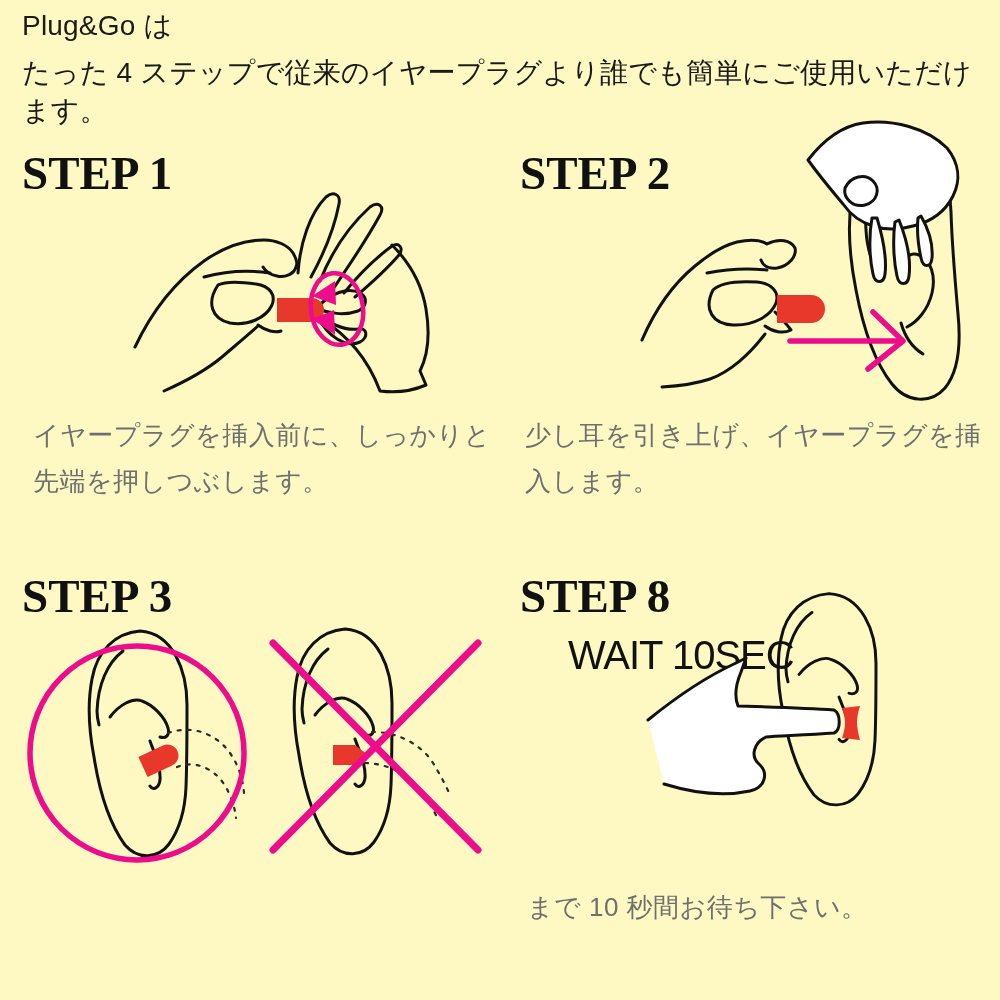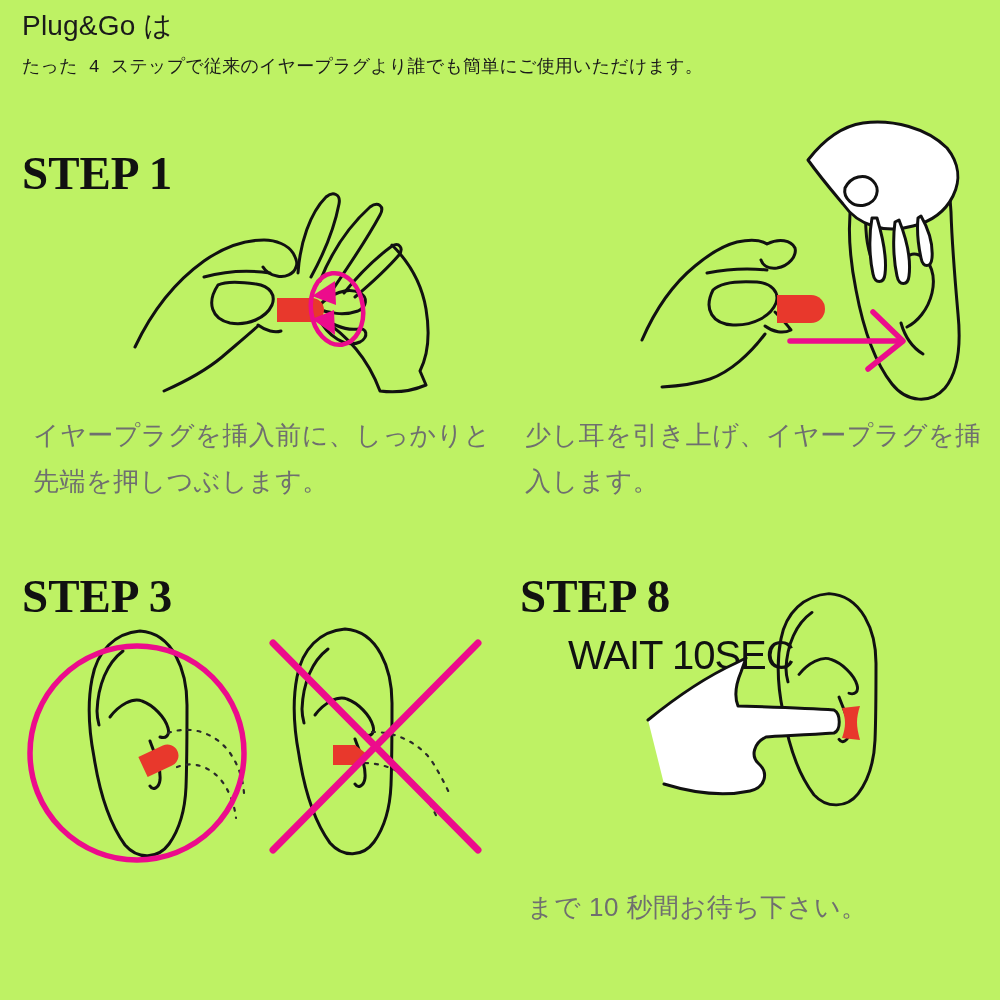--- a/index.html
+++ b/index.html
@@ -1,43 +1,44 @@
 <!DOCTYPE html>
 <html><head>
 <meta charset="utf-8">
 <style>
   html,body{margin:0;padding:0;background:#ffffff;}
   #canvas{
-    position:relative;width:1000px;height:1000px;background:#bef264;
+    position:relative;width:1000px;height:1000px;background:#fef9c3;
     font-family:"Liberation Sans","DejaVu Sans",sans-serif;
     overflow:hidden;color:#1a1a1a;
   }
   .abs{position:absolute;}
   .brand{left:22px;top:7px;font-size:28px;color:#1a1a1a;letter-spacing:0.2px;}
-  .subtitle{left:22px;top:54px;font-size:18px;color:#1a1a1a;letter-spacing:0.2px;font-family:Liberation Mono, monospace;}
+  .subtitle{left:22px;top:54px;font-size:28px;color:#1a1a1a;letter-spacing:0.2px;}
   .step-title{
     font-family:Liberation Serif, serif;
     font-weight:700;font-size:47px;color:#111;letter-spacing:0px;line-height:1;
   }
   .caption{font-size:26px;color:#6f6f6f;line-height:46px;letter-spacing:0.5px;white-space:nowrap;}
   .wait{font-size:40px;color:#111;letter-spacing:-1px;font-weight:400;}
   .ln{fill:none;stroke:#111;stroke-width:3;stroke-linecap:round;stroke-linejoin:round;}
   .lnw{fill:#ffffff;stroke:#111;stroke-width:3;stroke-linecap:round;stroke-linejoin:round;}
   .fillw{fill:#ffffff;stroke:none;}
   .dash{fill:none;stroke:#2a2a2a;stroke-width:2.2;stroke-dasharray:3 7;stroke-linecap:round;}
 </style>
 </head>
 <body>
 
 <div id="canvas">
 
   <div class="abs brand">Plug&amp;Go は</div>
   <div class="abs subtitle">たった 4 ステップで従来のイヤープラグより誰でも簡単にご使用いただけます。</div>
 
   <div class="abs step-title" style="left:22px;top:150px;">STEP 1</div>
+  <div class="abs step-title" style="left:520px;top:150px;">STEP 2</div>
   <div class="abs step-title" style="left:22px;top:573px;">STEP 3</div>
   <div class="abs step-title" style="left:520px;top:573px;">STEP 8</div>
   <div class="abs wait" style="left:568px;top:633px;">WAIT 10SEC</div>
 
   <svg class="abs" style="left:130px;top:185px;" width="340" height="230" viewBox="0 0 340 230">
     <g>
       <path class="ln" d="M 5,162 C 22,126 46,96 74,76 C 94,62 115,55 134,55 C 146,55 158,60 163,68 C 166,73 168,78 166,82 C 164,89 155,93 147,91 C 141,90 136,87 133,82"></path>
       <path class="ln" d="M 74,92 C 96,86 120,85 140,88"></path>
       <path class="ln" d="M 88,100 C 76,118 82,134 100,138 C 118,141 136,133 142,120 C 146,110 140,101 126,99 C 112,97 96,96 88,100"></path>
       <path class="ln" d="M 128,140 C 136,146 145,148 151,146"></path>

